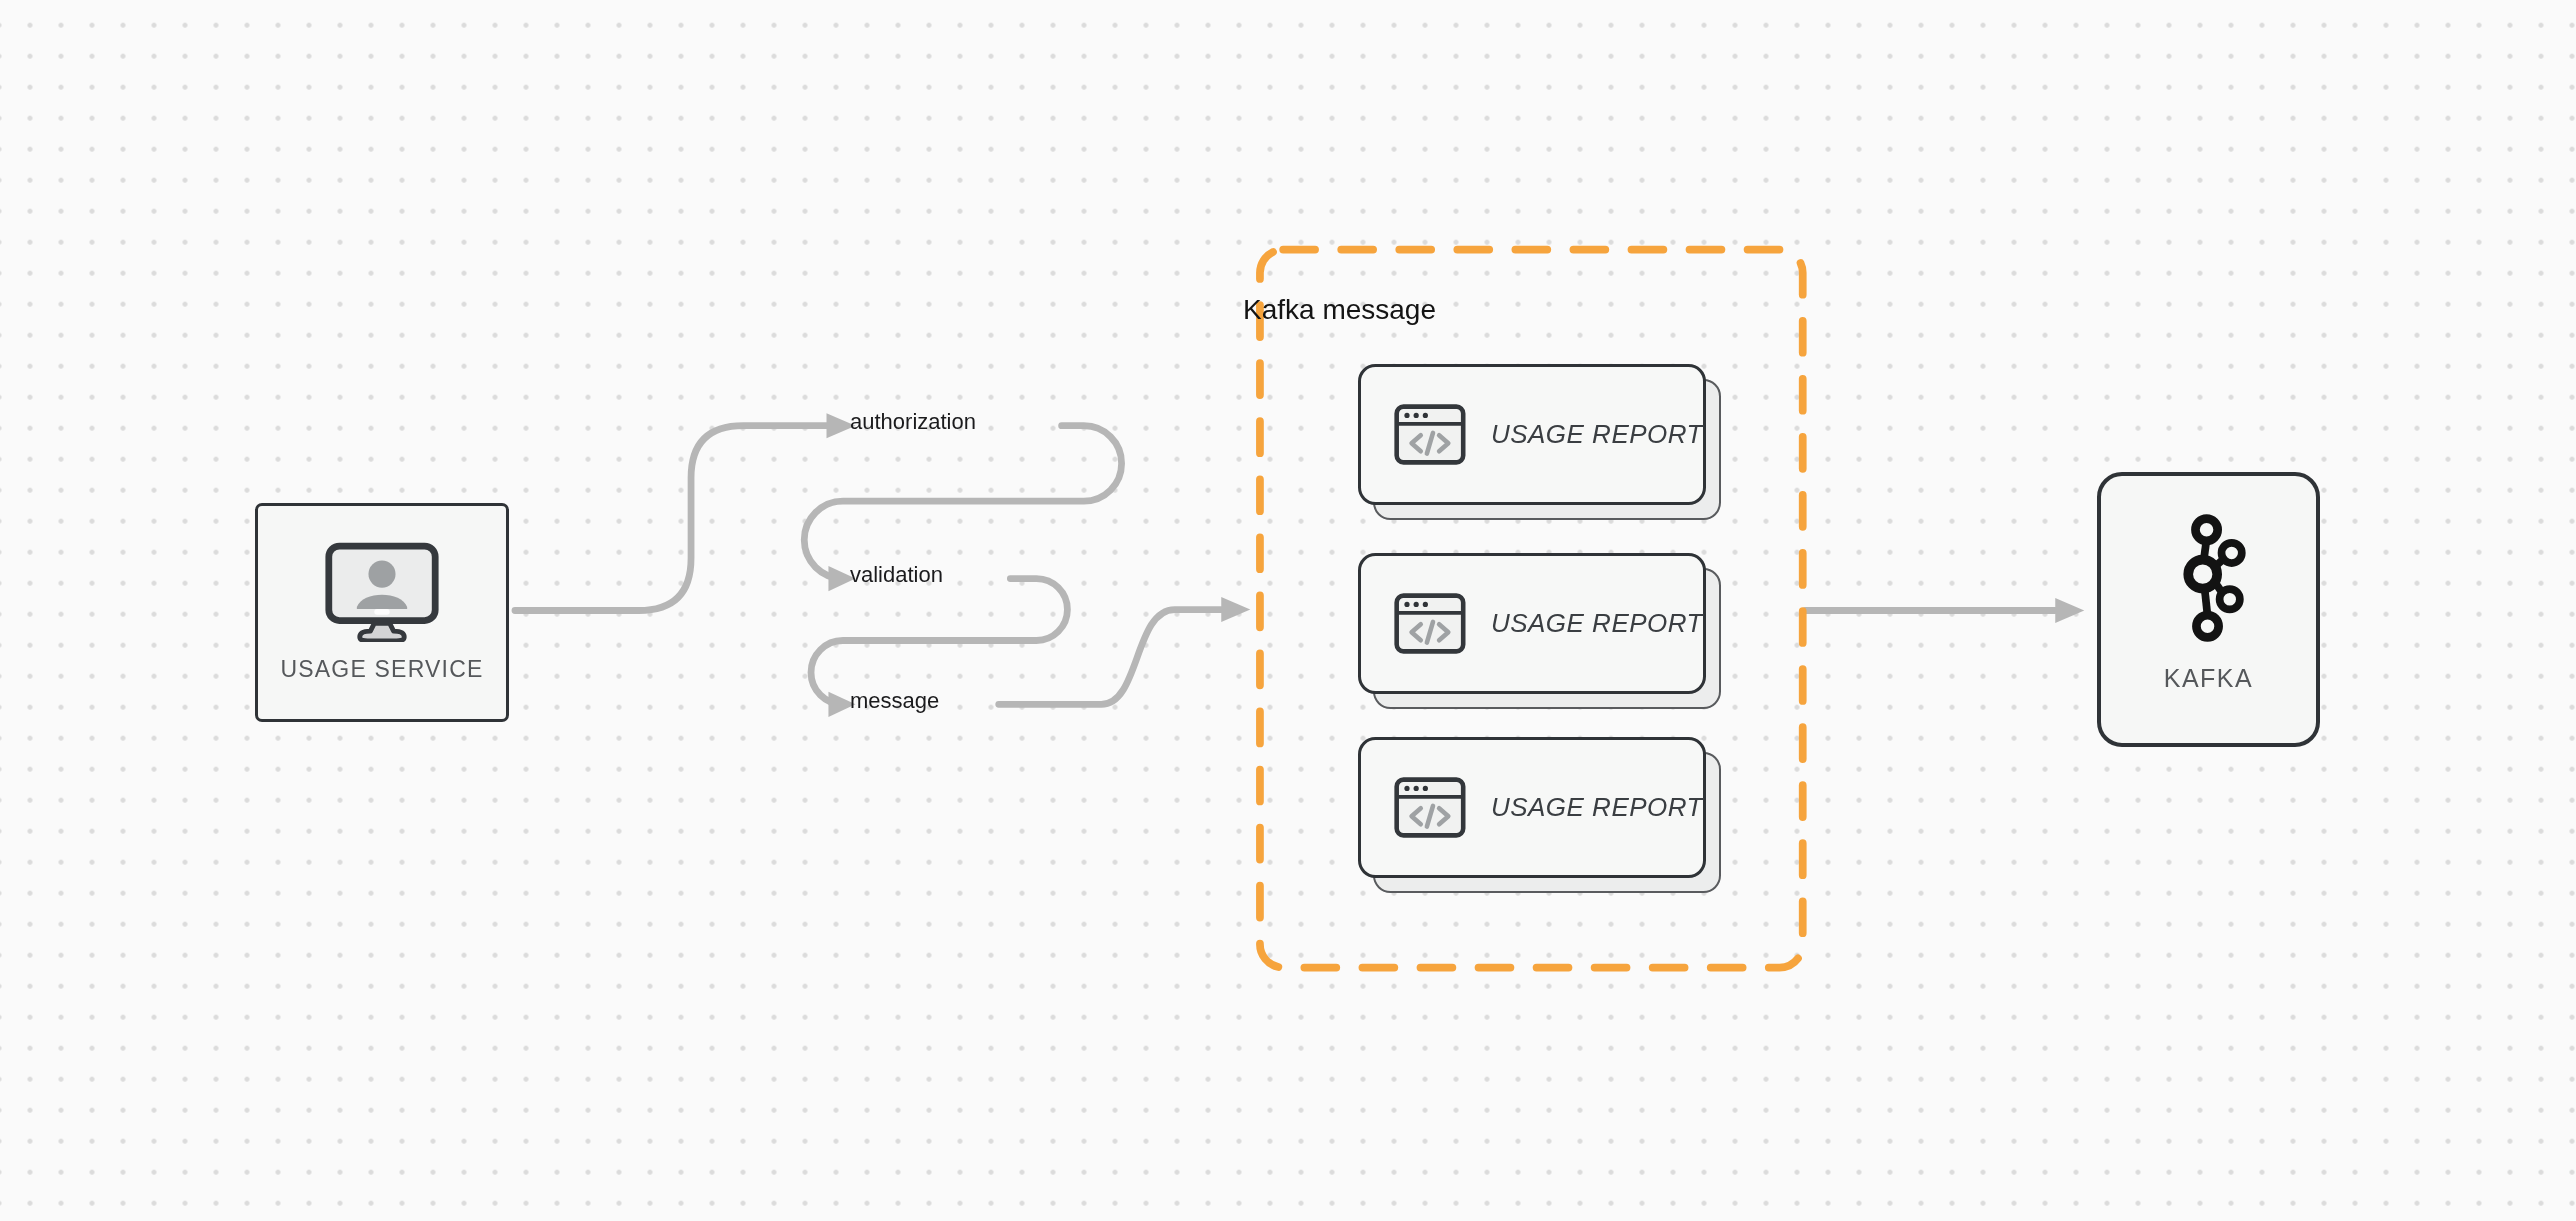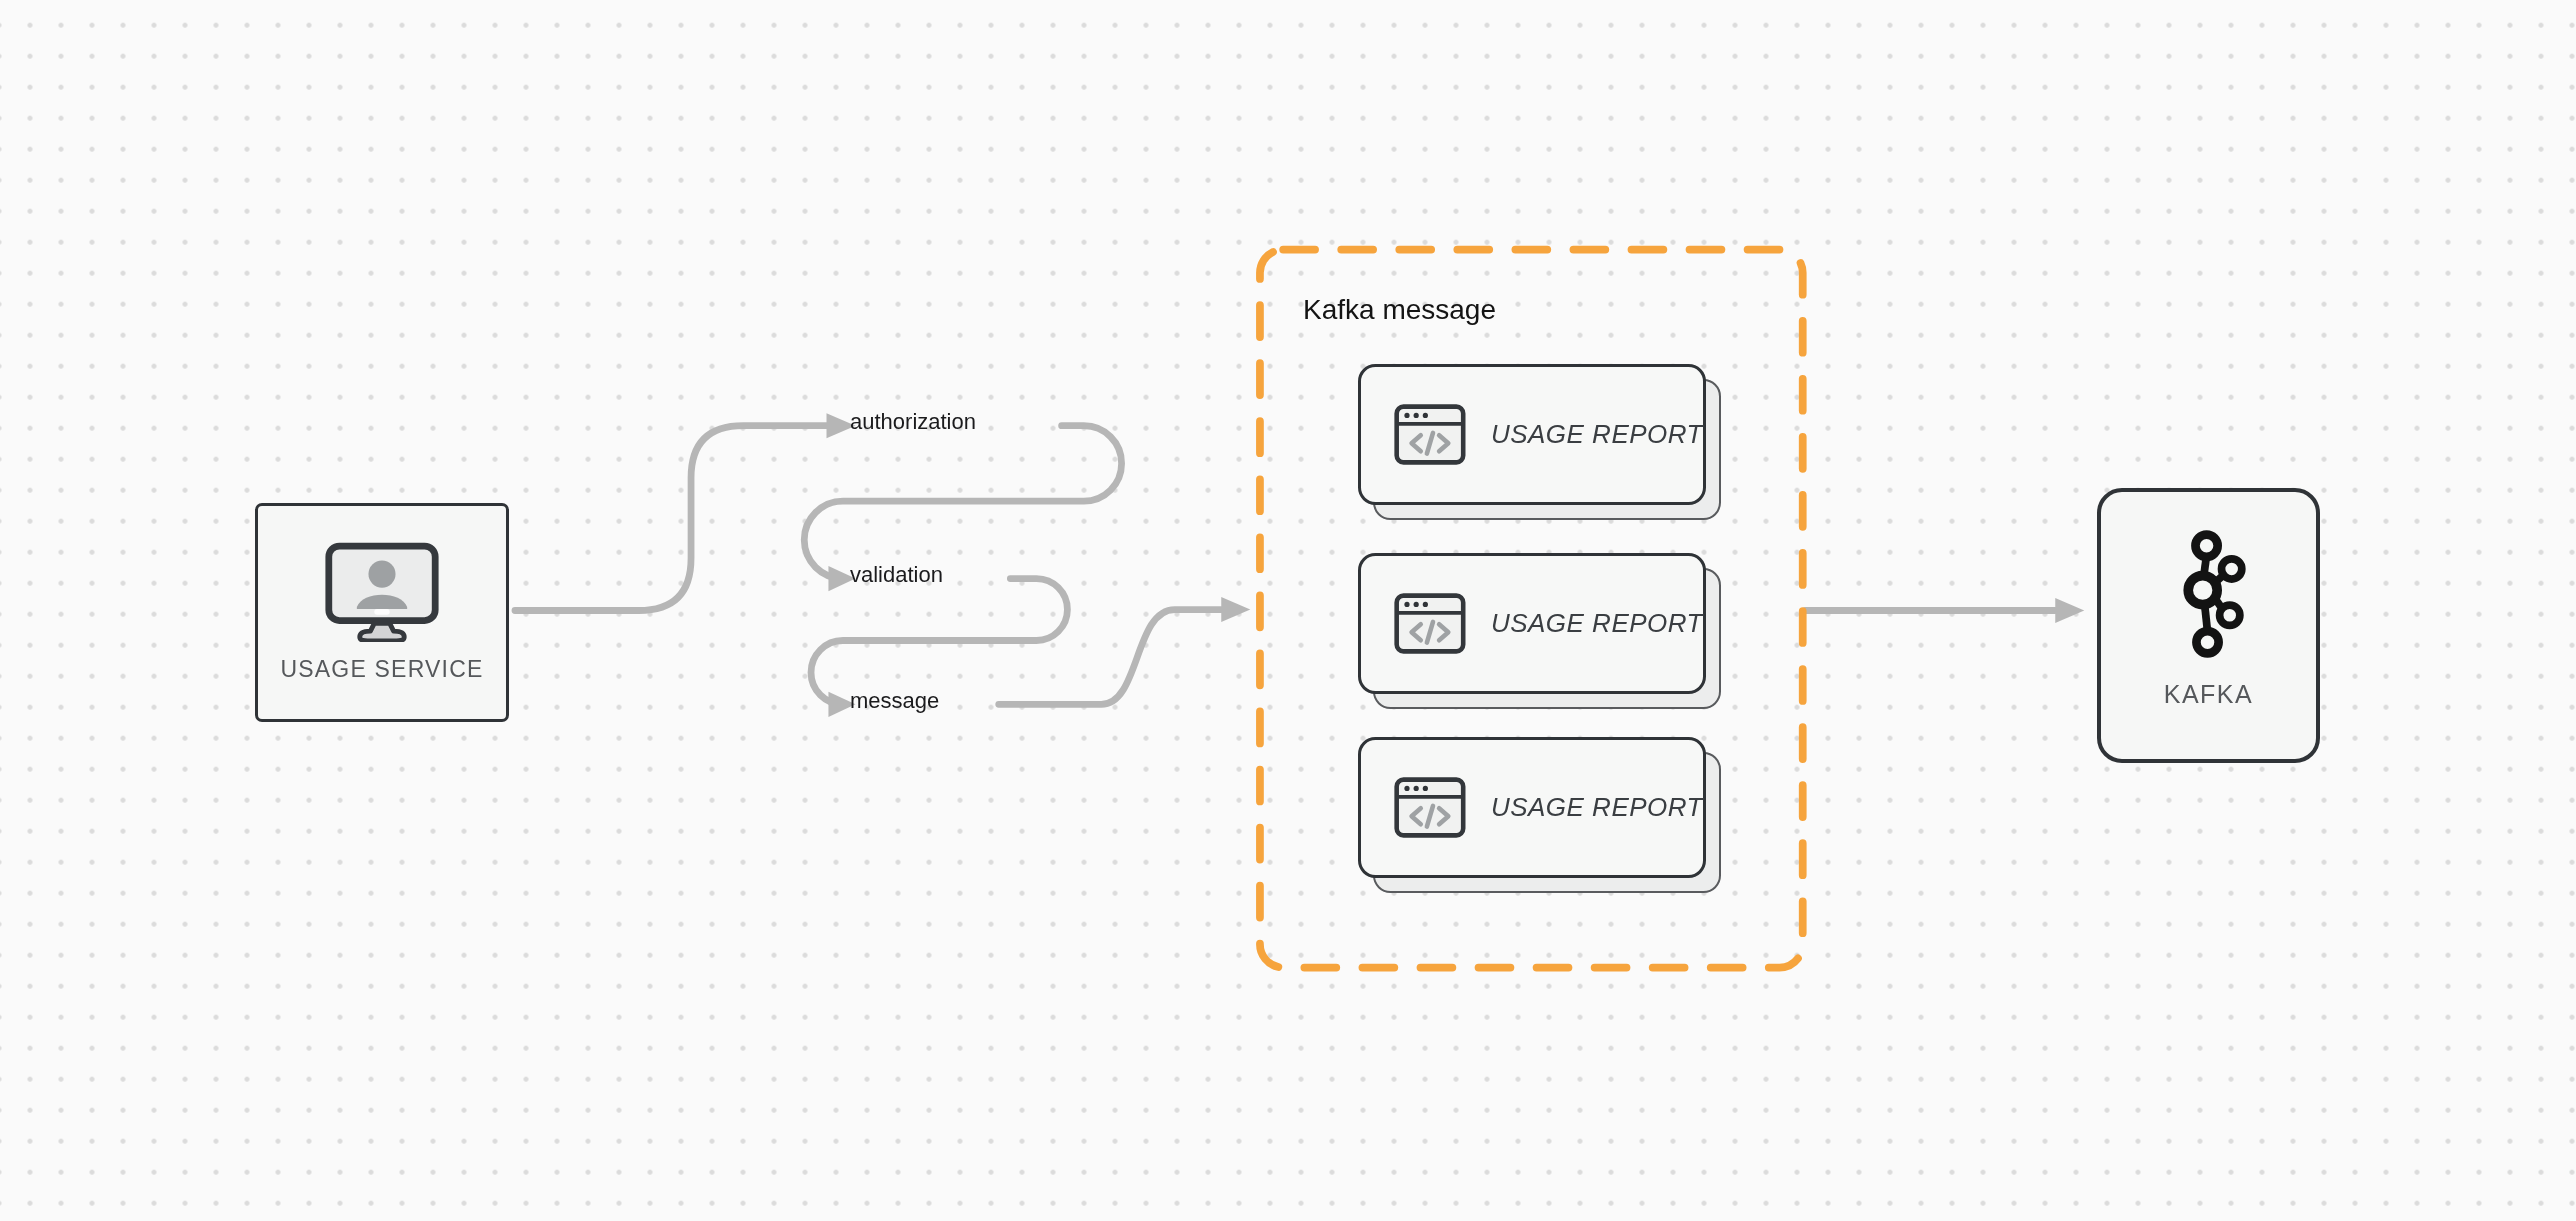--- a/index.html
+++ b/index.html
@@ -32,21 +32,21 @@
     position: absolute;
     box-sizing: border-box;
     background: #F6F7F6;
     border: 3.9px solid #2F3337;
     border-radius: 7px;
     display: flex;
     flex-direction: column;
     align-items: center;
   }
   .node-usage { left: 255px; top: 503px; width: 254px; height: 219px; padding-top: 35px; }
-  .node-kafka { left: 2097px; top: 472px; width: 223px; height: 275px; padding-top: 37px; border-width: 4.8px; border-radius: 25px; margin-top: 16px; }
+  .node-kafka { left: 2097px; top: 472px; width: 223px; height: 275px; padding-top: 37px; border-width: 4.8px; border-radius: 25px; }
   .node-label { color: #55585B; line-height: 1; }
   .node-usage .node-label { font-size: 23px; letter-spacing: 1.2px; margin-top: 15.5px; }
   .node-kafka .node-label { font-size: 25px; letter-spacing: 1.5px; margin-top: 23px; }
 
   
   .step-label {
     position: absolute;
     left: 850px;
     font-size: 22px;
     font-weight: 400;
@@ -54,21 +54,21 @@
     line-height: 1;
     white-space: nowrap;
   }
   .step-1 { top: 411px; }
   .step-2 { top: 564px; }
   .step-3 { top: 690px; }
 
   
   .group-title {
     position: absolute;
-    left: 1303px;
+    left: 1243px;
     top: 296px;
     font-size: 28px;
     font-weight: 500;
     color: #141414;
     line-height: 1;
     white-space: nowrap;
   }
   .card-stack { position: absolute; left: 1358px; width: 348px; height: 141px; }
   .card-1 { top: 364px; }
   .card-2 { top: 553px; }

